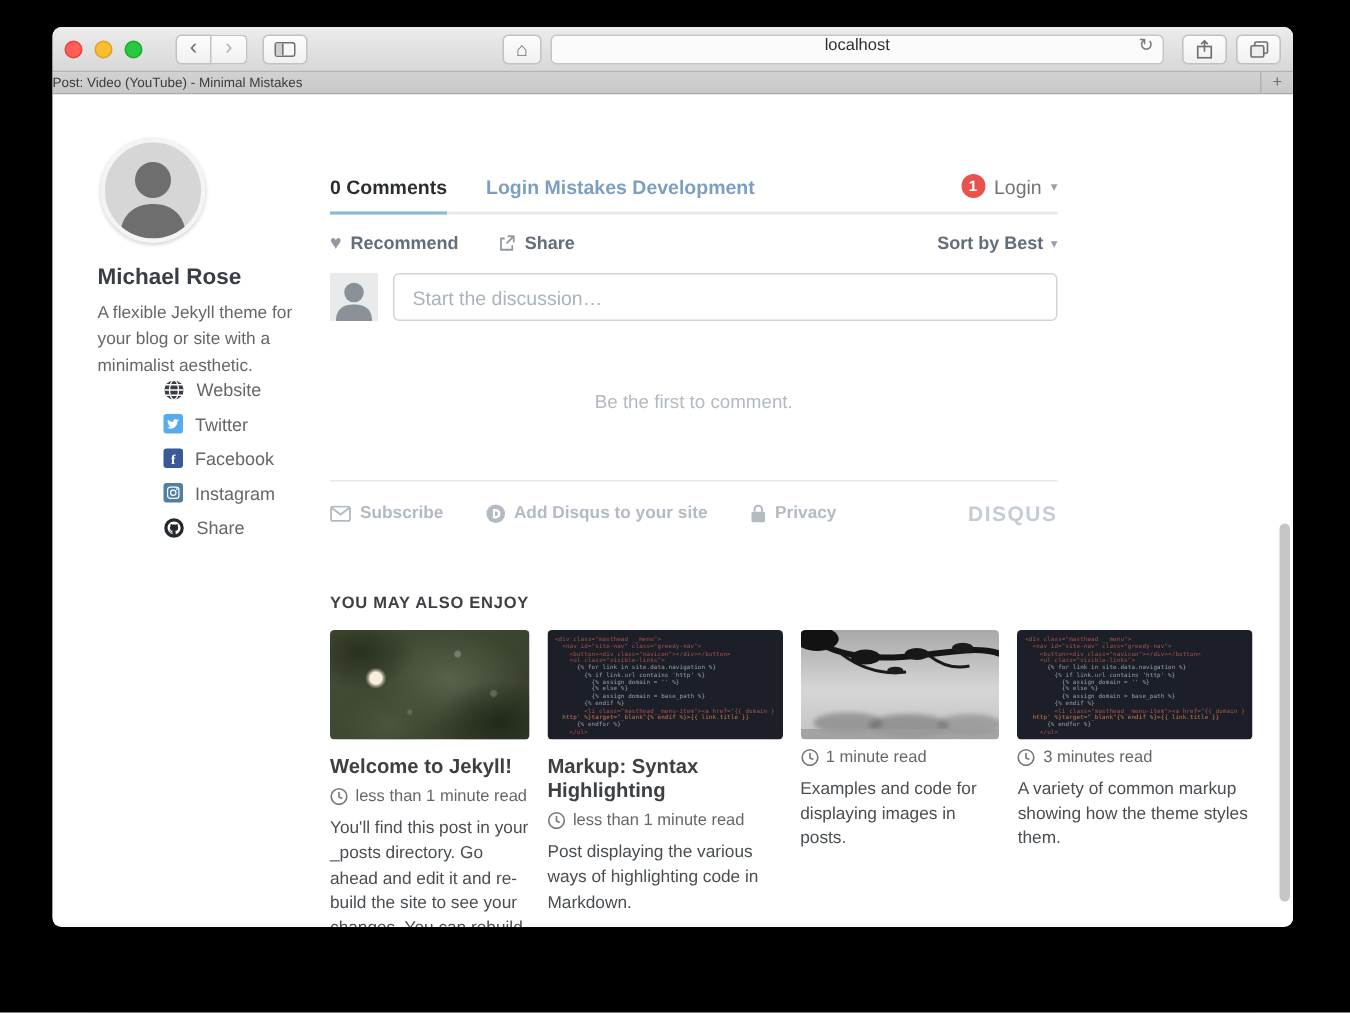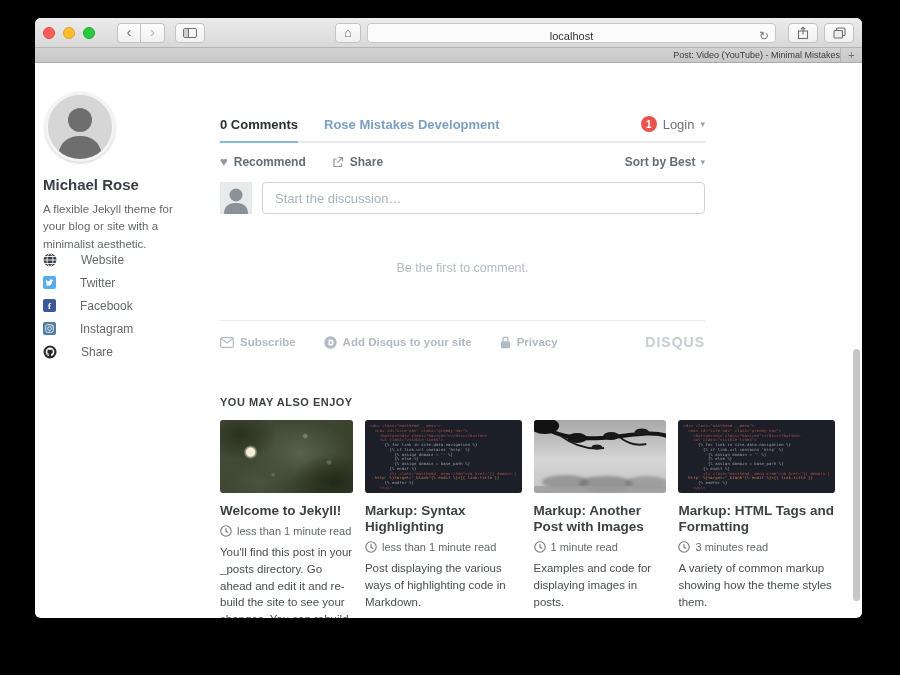--- a/index.html
+++ b/index.html
@@ -26,47 +26,47 @@
   .navgroup .tb-btn { width:24px; border-radius:0; }
   .navgroup .tb-btn:first-child { border-radius:4px 0 0 4px; }
   .navgroup .tb-btn:last-child { border-radius:0 4px 4px 0; border-left:none; color:#b3b3b3; }
   .chev { font-size:15px; line-height:1; margin-top:-2px; }
   .split-btn { width:30px; }
   .split-icon { width:14px; height:10px; border:1px solid #6f6f6f; border-radius:2px; position:relative; }
   .split-icon::before { content:""; position:absolute; left:0; top:0; bottom:0; width:4px;
                         border-right:1px solid #6f6f6f; background:#cfcfcf; }
   .home-btn { width:26px; margin-left:130px; margin-right:6px; }
   .urlbar { flex:1; height:20px; background:#fbfbfb; border:1px solid #c6c6c6; border-radius:4px;
-            display:flex; align-items:flex-end; position:relative; }
+            display:flex; align-items:flex-start; position:relative; }
   .url-text { flex:1; text-align:center; font-size:11px; color:#2f2f2f; }
   .reload { position:absolute; right:6px; color:#7a7a7a; font-size:12px; line-height:1; }
   .right-btns { display:flex; gap:6px; margin-left:12px; }
   .right-btns .tb-btn { width:30px; }
 
   
   .tabbar { height:15px; background:linear-gradient(#d2d2d2,#c8c8c8); border-bottom:1px solid #ababab;
             display:flex; align-items:center; }
-  .tab-title { flex:1; text-align:right; font-size:9px; color:#3b3b3b; }
+  .tab-title { flex:1; text-align:left; font-size:9px; color:#3b3b3b; }
   .newtab { width:22px; height:100%; border-left:1px solid #b2b2b2; display:flex; align-items:center;
             justify-content:center; font-size:11px; color:#6e6e6e; }
 
   
   .viewport { position:relative; height:554px; background:#fff; }
   .vscroll { position:absolute; right:2px; top:286px; width:7px; height:252px;
              background:#c6c6c6; border-radius:4px; }
 
   
-  .sidebar { position:absolute; left:8px; top:29px; width:152px; }
+  .sidebar { position:absolute; left:30px; top:29px; width:152px; }
   .avatar-wrap { width:70px; height:70px; margin:0 0 14px 2px; border-radius:50%;
                  background:#d6d6d6; border:3px solid #f4f4f4;
                  box-shadow:0 1px 3px rgba(0,0,0,.2); overflow:hidden; }
   .author-name { font-size:15px; font-weight:700; color:#393e46; margin-bottom:8px; }
   .author-bio { font-size:11.5px; color:#646769; line-height:1.5; width:140px; }
   .author-links { list-style:none; }
-  .author-links li { display:flex; align-items:center; gap:24px; margin-bottom:9px; height:14px; cursor:pointer; }
+  .author-links li { display:flex; align-items:center; gap:8px; margin-bottom:9px; height:14px; cursor:pointer;margin-left:44px; }
   .author-links .lbl { font-size:12px; color:#646769; }
   .sq-ic { width:13px; height:13px; border-radius:2px; display:flex; align-items:center;
            justify-content:center; color:#fff; font-size:9px; font-weight:700; }
 
   
   .main { position:absolute; left:185px; top:39px; width:615px; }
   .section-heading { font-size:11px; font-weight:700; color:#3d4144; letter-spacing:.5px; }
 
   .comments { width:485px; }
   .dq-tabs { display:flex; align-items:center; gap:26px; margin-top:14px;
@@ -231,21 +231,21 @@
         </li>
       </ul>
     </div>
 
     <div class="main">
 
       <div class="comments">
 
         <div class="dq-tabs">
           <span class="dq-tab active">0 Comments</span>
-          <span class="dq-tab community">Rose Mistakes Development</span>
+          <span class="dq-tab community">Login Mistakes Development</span>
           <span class="dq-login">
             <span class="badge">1</span>
             <span class="login-lbl">Login</span>
             <span class="caret">▾</span>
           </span>
         </div>
 
         <div class="dq-actions">
           <span class="dq-action">
             <span class="heart">♥</span>
@@ -361,36 +361,34 @@
                 <rect y="66" width="148" height="7" fill="#9b9b9b" opacity=".8"></rect>
                 <path d="M0 2 C20 14 40 20 75 18 C105 16 130 10 148 16" fill="none" stroke="#151515" stroke-width="4"></path>
                 <path d="M30 16 C45 26 60 30 78 28 M95 17 C105 24 115 26 125 24" fill="none" stroke="#1a1a1a" stroke-width="2"></path>
                 <ellipse cx="12" cy="6" rx="16" ry="8" fill="#121212"></ellipse>
                 <ellipse cx="48" cy="18" rx="11" ry="5" fill="#161616"></ellipse>
                 <ellipse cx="86" cy="16" rx="9" ry="4" fill="#181818"></ellipse>
                 <ellipse cx="120" cy="12" rx="8" ry="3.5" fill="#1b1b1b"></ellipse>
                 <ellipse cx="70" cy="27" rx="6" ry="2.5" fill="#1d1d1d"></ellipse>
               </svg>
             </div>
-            <div class="card-title">Markup: Another Post with Images</div>
             <div class="card-meta">
               <svg width="12" height="12" viewBox="0 0 12 12">
                 <circle cx="6" cy="6" r="5.2" fill="none" stroke="#76797c" stroke-width="1.1"></circle>
                 <path d="M6 3 V6.3 L8.2 7.4" fill="none" stroke="#76797c" stroke-width="1.1"></path>
               </svg>
               <span class="txt">1 minute read</span>
             </div>
             <p class="card-excerpt">Examples and code for displaying images in posts.</p>
           </article>
 
           <article class="card">
             <div class="card-img">
               <div class="thumb-code" style="background: rgb(28, 31, 39);"><div style="color: rgb(168, 82, 78);">&lt;div class="masthead __menu"&gt;</div><div style="color: rgb(168, 82, 78);">  &lt;nav id="site-nav" class="greedy-nav"&gt;</div><div style="color: rgb(168, 82, 78);">    &lt;button&gt;&lt;div class="navicon"&gt;&lt;/div&gt;&lt;/button&gt;</div><div style="color: rgb(168, 82, 78);">    &lt;ul class="visible-links"&gt;</div><div style="color: rgb(154, 160, 168);">      {% for link in site.data.navigation %}</div><div style="color: rgb(154, 160, 168);">        {% if link.url contains 'http' %}</div><div style="color: rgb(154, 160, 168);">          {% assign domain = '' %}</div><div style="color: rgb(154, 160, 168);">          {% else %}</div><div style="color: rgb(154, 160, 168);">          {% assign domain = base_path %}</div><div style="color: rgb(154, 160, 168);">        {% endif %}</div><div style="color: rgb(168, 82, 78);">        &lt;li class="masthead__menu-item"&gt;&lt;a href="{{ domain }</div><div style="color: rgb(200, 122, 80);">  http' %}target="_blank"{% endif %}&gt;{{ link.title }}</div><div style="color: rgb(154, 160, 168);">      {% endfor %}</div><div style="color: rgb(168, 82, 78);">    &lt;/ul&gt;</div></div>
             </div>
-            <div class="card-title">Markup: HTML Tags and Formatting</div>
             <div class="card-meta">
               <svg width="12" height="12" viewBox="0 0 12 12">
                 <circle cx="6" cy="6" r="5.2" fill="none" stroke="#76797c" stroke-width="1.1"></circle>
                 <path d="M6 3 V6.3 L8.2 7.4" fill="none" stroke="#76797c" stroke-width="1.1"></path>
               </svg>
               <span class="txt">3 minutes read</span>
             </div>
             <p class="card-excerpt">A variety of common markup showing how the theme styles them.</p>
           </article>
 

